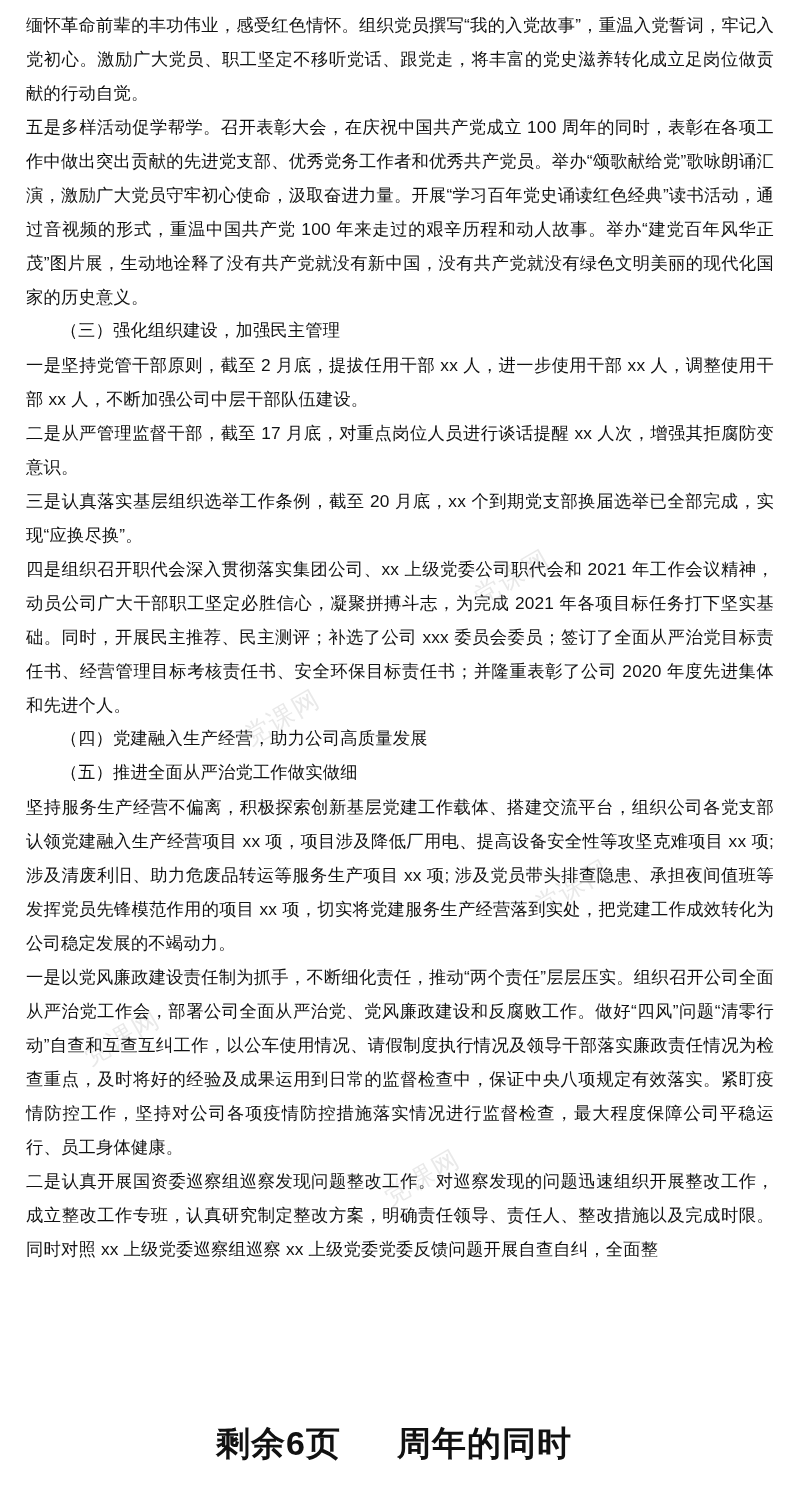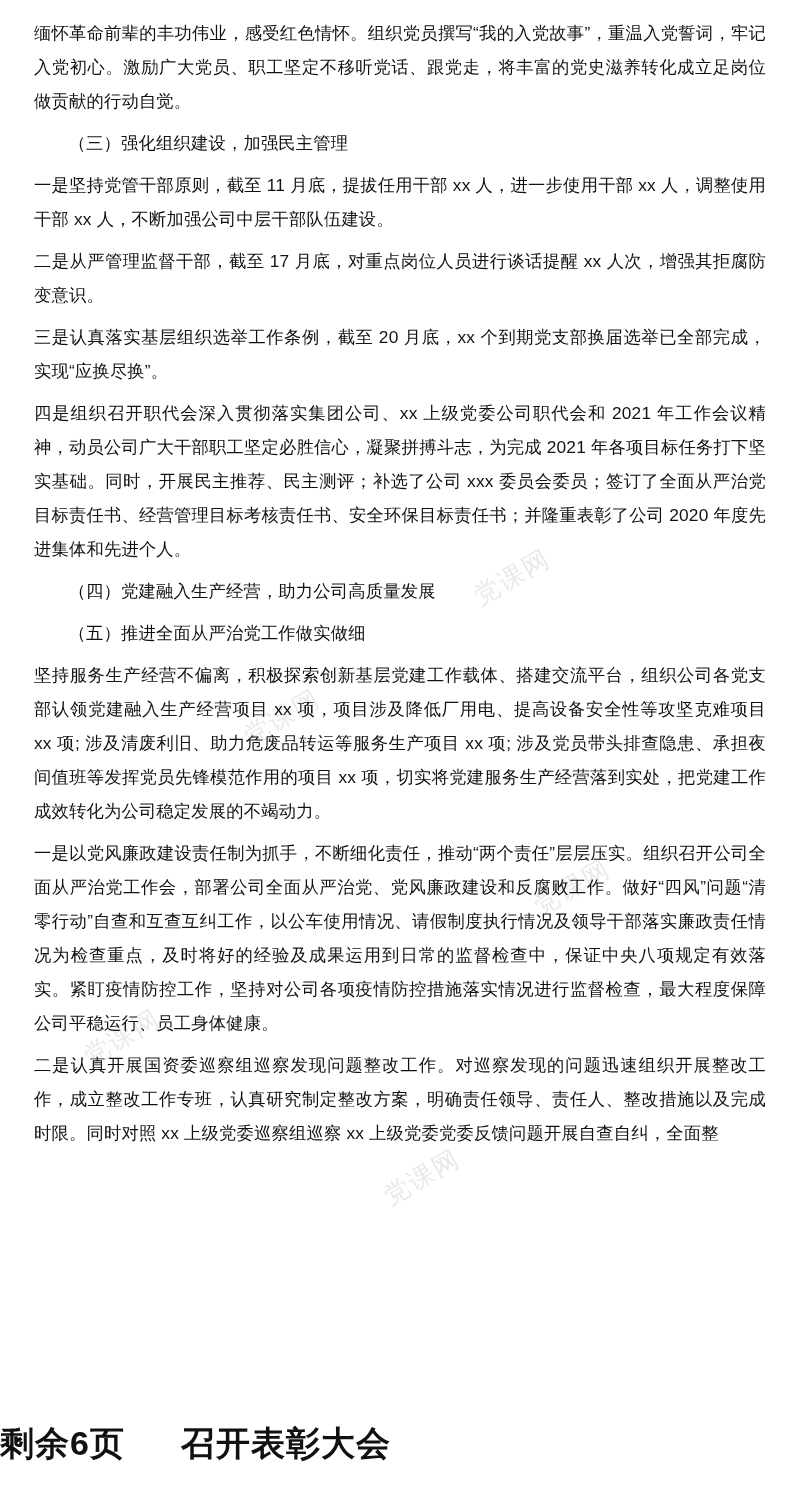--- a/index.html
+++ b/index.html
@@ -27,26 +27,27 @@
     position: relative;
     z-index: 2;
     font-size: 17.3px;
     line-height: 34px;
     text-align: justify;
     text-justify: inter-ideograph;
     color: #111;
     letter-spacing: 0.2px;
   }
   .para {
-    margin: 8px;
+    margin: 0;
     padding: 0;
     text-indent: 0;
   }
   .para.indent {
     text-indent: 2em;
+    font-family: Liberation Serif, serif;
   }
   .watermark-layer {
     position: absolute;
     inset: 0;
     z-index: 1;
     pointer-events: none;
     overflow: hidden;
   }
   .wm {
     position: absolute;
@@ -64,20 +65,21 @@
   .wm-5 { left: 80px;  top: 1020px; }
 
   .footer-cta {
     position: absolute;
     left: 0;
     right: 12px;
     bottom: 44px;
     z-index: 3;
     display: flex;
     align-items: center;
+    justify-content: center;
     gap: 56px;
   }
   .footer-cta .cta-text {
     font-size: 34px;
     font-weight: bold;
     color: #111;
     letter-spacing: 1px;
   }
   .fade {
     position: absolute;
@@ -98,32 +100,33 @@
   <div class="watermark-layer">
     <div class="wm wm-1">党课网</div>
     <div class="wm wm-2">党课网</div>
     <div class="wm wm-3">党课网</div>
     <div class="wm wm-4">党课网</div>
     <div class="wm wm-5">党课网</div>
   </div>
 
   <div class="doc-body">
     <p class="para">缅怀革命前辈的丰功伟业，感受红色情怀。组织党员撰写“我的入党故事”，重温入党誓词，牢记入党初心。激励广大党员、职工坚定不移听党话、跟党走，将丰富的党史滋养转化成立足岗位做贡献的行动自觉。</p>
+    <p class="para">五是多样活动促学帮学。召开表彰大会，在庆祝中国共产党成立 100 周年的同时，表彰在各项工作中做出突出贡献的先进党支部、优秀党务工作者和优秀共产党员。举办“颂歌献给党”歌咏朗诵汇演，激励广大党员守牢初心使命，汲取奋进力量。开展“学习百年党史诵读红色经典”读书活动，通过音视频的形式，重温中国共产党 100 年来走过的艰辛历程和动人故事。举办“建党百年风华正茂”图片展，生动地诠释了没有共产党就没有新中国，没有共产党就没有绿色文明美丽的现代化国家的历史意义。</p>
     <p class="para indent">（三）强化组织建设，加强民主管理</p>
-    <p class="para">一是坚持党管干部原则，截至 11 月底，提拔任用干部 xx 人，进一步使用干部 xx 人，调整使用干部 xx 人，不断加强公司中层干部队伍建设。</p>
+    <p class="para">一是坚持党管干部原则，截至 2 月底，提拔任用干部 xx 人，进一步使用干部 xx 人，调整使用干部 xx 人，不断加强公司中层干部队伍建设。</p>
     <p class="para">二是从严管理监督干部，截至 17 月底，对重点岗位人员进行谈话提醒 xx 人次，增强其拒腐防变意识。</p>
     <p class="para">三是认真落实基层组织选举工作条例，截至 20 月底，xx 个到期党支部换届选举已全部完成，实现“应换尽换”。</p>
     <p class="para">四是组织召开职代会深入贯彻落实集团公司、xx 上级党委公司职代会和 2021 年工作会议精神，动员公司广大干部职工坚定必胜信心，凝聚拼搏斗志，为完成 2021 年各项目标任务打下坚实基础。同时，开展民主推荐、民主测评；补选了公司 xxx 委员会委员；签订了全面从严治党目标责任书、经营管理目标考核责任书、安全环保目标责任书；并隆重表彰了公司 2020 年度先进集体和先进个人。</p>
     <p class="para indent">（四）党建融入生产经营，助力公司高质量发展</p>
     <p class="para indent">（五）推进全面从严治党工作做实做细</p>
     <p class="para">坚持服务生产经营不偏离，积极探索创新基层党建工作载体、搭建交流平台，组织公司各党支部认领党建融入生产经营项目 xx 项，项目涉及降低厂用电、提高设备安全性等攻坚克难项目 xx 项; 涉及清废利旧、助力危废品转运等服务生产项目 xx 项; 涉及党员带头排查隐患、承担夜间值班等发挥党员先锋模范作用的项目 xx 项，切实将党建服务生产经营落到实处，把党建工作成效转化为公司稳定发展的不竭动力。</p>
     <p class="para">一是以党风廉政建设责任制为抓手，不断细化责任，推动“两个责任”层层压实。组织召开公司全面从严治党工作会，部署公司全面从严治党、党风廉政建设和反腐败工作。做好“四风”问题“清零行动”自查和互查互纠工作，以公车使用情况、请假制度执行情况及领导干部落实廉政责任情况为检查重点，及时将好的经验及成果运用到日常的监督检查中，保证中央八项规定有效落实。紧盯疫情防控工作，坚持对公司各项疫情防控措施落实情况进行监督检查，最大程度保障公司平稳运行、员工身体健康。</p>
     <p class="para">二是认真开展国资委巡察组巡察发现问题整改工作。对巡察发现的问题迅速组织开展整改工作，成立整改工作专班，认真研究制定整改方案，明确责任领导、责任人、整改措施以及完成时限。同时对照 xx 上级党委巡察组巡察 xx 上级党委党委反馈问题开展自查自纠，全面整</p>
   </div>
 
   <div class="fade"></div>
 
   <div class="footer-cta">
     <span class="cta-text">剩余6页</span>
-    <span class="cta-text">召开表彰大会</span>
+    <span class="cta-text">周年的同时</span>
   </div>
 
 </div>
 
 </body></html>

